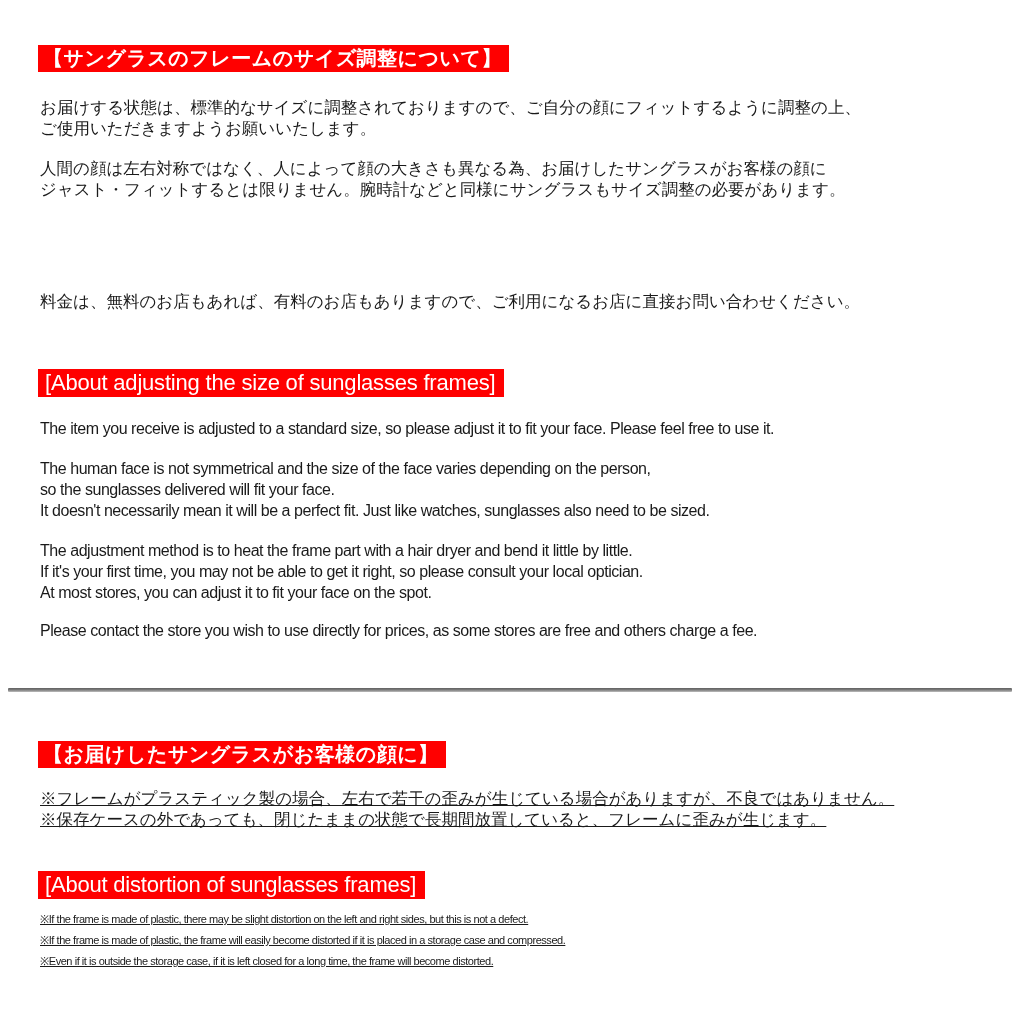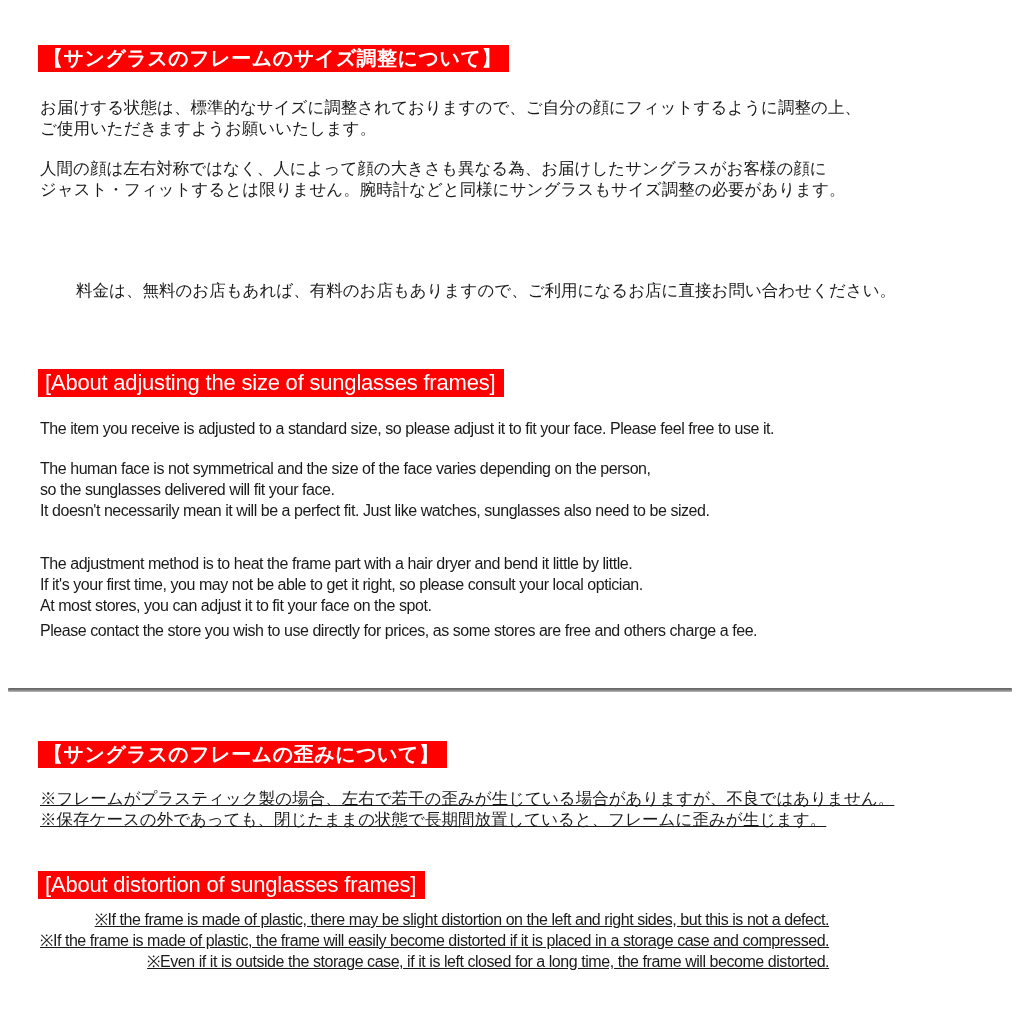--- a/index.html
+++ b/index.html
@@ -56,24 +56,23 @@
     position: absolute;
     left: 40px;
     color: #1a1a1a;
     text-decoration: underline;
   }
   .notes-jp .note-line {
     font-size: 16.5px;
     line-height: 21px;
   }
   .notes-en .note-line {
-    font-size: 16px;
+    font-size: 11px;
     line-height: 21px;
     letter-spacing: -0.45px;
-    text-align: right;
   }
   .divider {
     position: absolute;
     left: 8px;
     top: 688px;
     width: 1004px;
     height: 4px;
     background: linear-gradient(180deg, #616161 0%, #7a7a7a 45%, #bdbdbd 100%);
     border-radius: 1px;
   }
@@ -85,39 +84,39 @@
 
   <div class="badge badge-jp" style="top:45px; left:38px;">【サングラスのフレームのサイズ調整について】</div>
 
   <div class="para para-jp" style="top:97px;">お届けする状態は、標準的なサイズに調整されておりますので、ご自分の顔にフィットするように調整の上、
 ご使用いただきますようお願いいたします。</div>
 
   <div class="para para-jp" style="top:158px;">人間の顔は左右対称ではなく、人によって顔の大きさも異なる為、お届けしたサングラスがお客様の顔に
 ジャスト・フィットするとは限りません。腕時計などと同様にサングラスもサイズ調整の必要があります。</div>
 
 
-  <div class="para para-jp" style="top:280px;margin-left:36px;">料金は、無料のお店もあれば、有料のお店もありますので、ご利用になるお店に直接お問い合わせください。</div>
+  <div class="para para-jp" style="top:291px;">料金は、無料のお店もあれば、有料のお店もありますので、ご利用になるお店に直接お問い合わせください。</div>
 
   <div class="badge badge-en" style="top:369px; left:38px;">[About adjusting the size of sunglasses frames]</div>
 
   <div class="para para-en" style="top:419px;">The item you receive is adjusted to a standard size, so please adjust it to fit your face. Please feel free to use it.</div>
 
   <div class="para para-en" style="top:459px;">The human face is not symmetrical and the size of the face varies depending on the person,
 so the sunglasses delivered will fit your face.
 It doesn't necessarily mean it will be a perfect fit. Just like watches, sunglasses also need to be sized.</div>
 
-  <div class="para para-en" style="top:541px;margin-top:13px;">The adjustment method is to heat the frame part with a hair dryer and bend it little by little.
+  <div class="para para-en" style="top:541px;">The adjustment method is to heat the frame part with a hair dryer and bend it little by little.
 If it's your first time, you may not be able to get it right, so please consult your local optician.
 At most stores, you can adjust it to fit your face on the spot.</div>
 
   <div class="para para-en" style="top:621px;">Please contact the store you wish to use directly for prices, as some stores are free and others charge a fee.</div>
 
   <div class="divider"></div>
 
-  <div class="badge badge-jp" style="top:741px; left:38px;">【サングラスのフレームの歪みについて】</div>
+  <div class="badge badge-jp" style="top:741px; left:38px;">【お届けしたサングラスがお客様の顔に】</div>
 
   <div class="notes notes-jp" style="top:788px;">
     <div class="note-line">※フレームがプラスティック製の場合、左右で若干の歪みが生じている場合がありますが、不良ではありません。</div>
     <div class="note-line">※保存ケースの外であっても、閉じたままの状態で長期間放置していると、フレームに歪みが生じます。</div>
   </div>
 
   <div class="badge badge-en" style="top:871px; left:38px;">[About distortion of sunglasses frames]</div>
 
   <div class="notes notes-en" style="top:909px;">
     <div class="note-line">※If the frame is made of plastic, there may be slight distortion on the left and right sides, but this is not a defect.</div>

